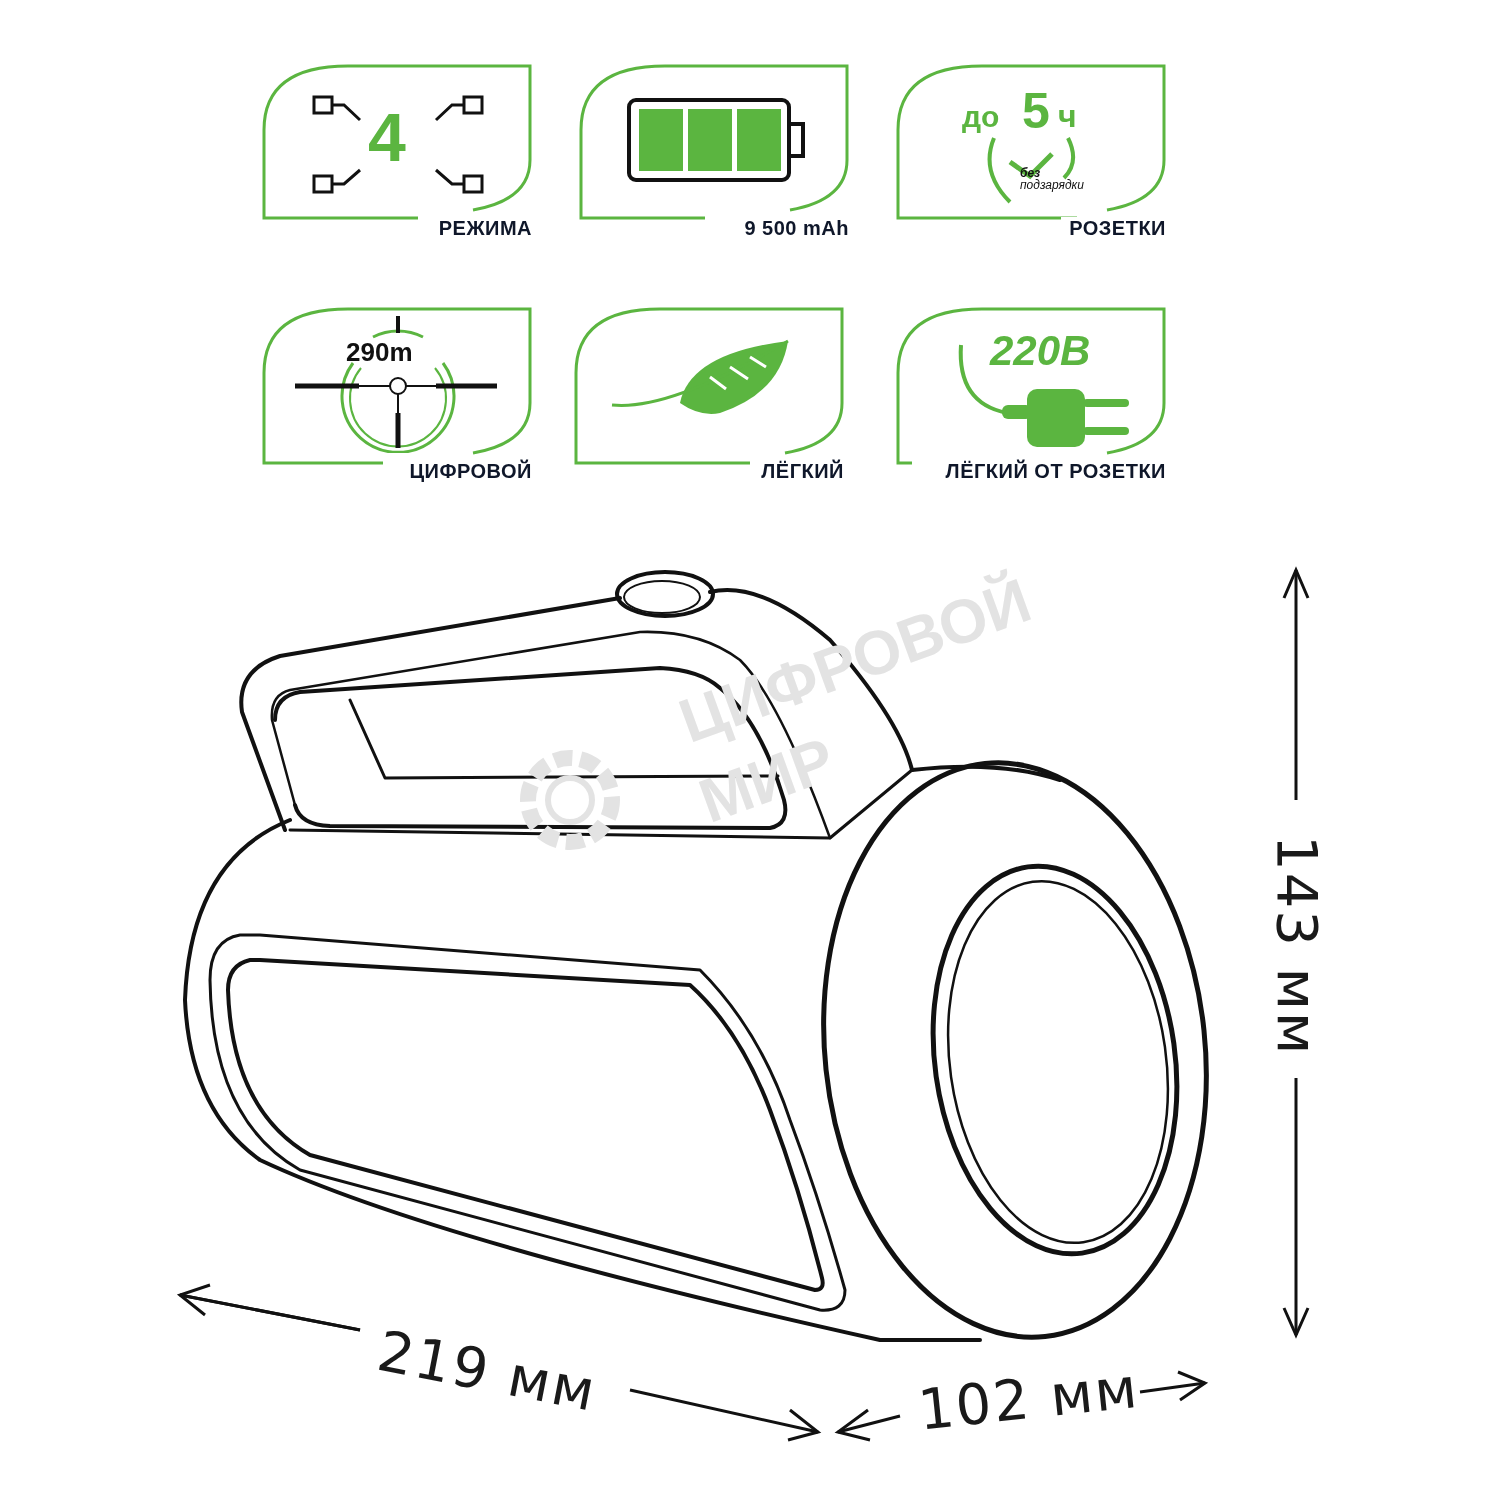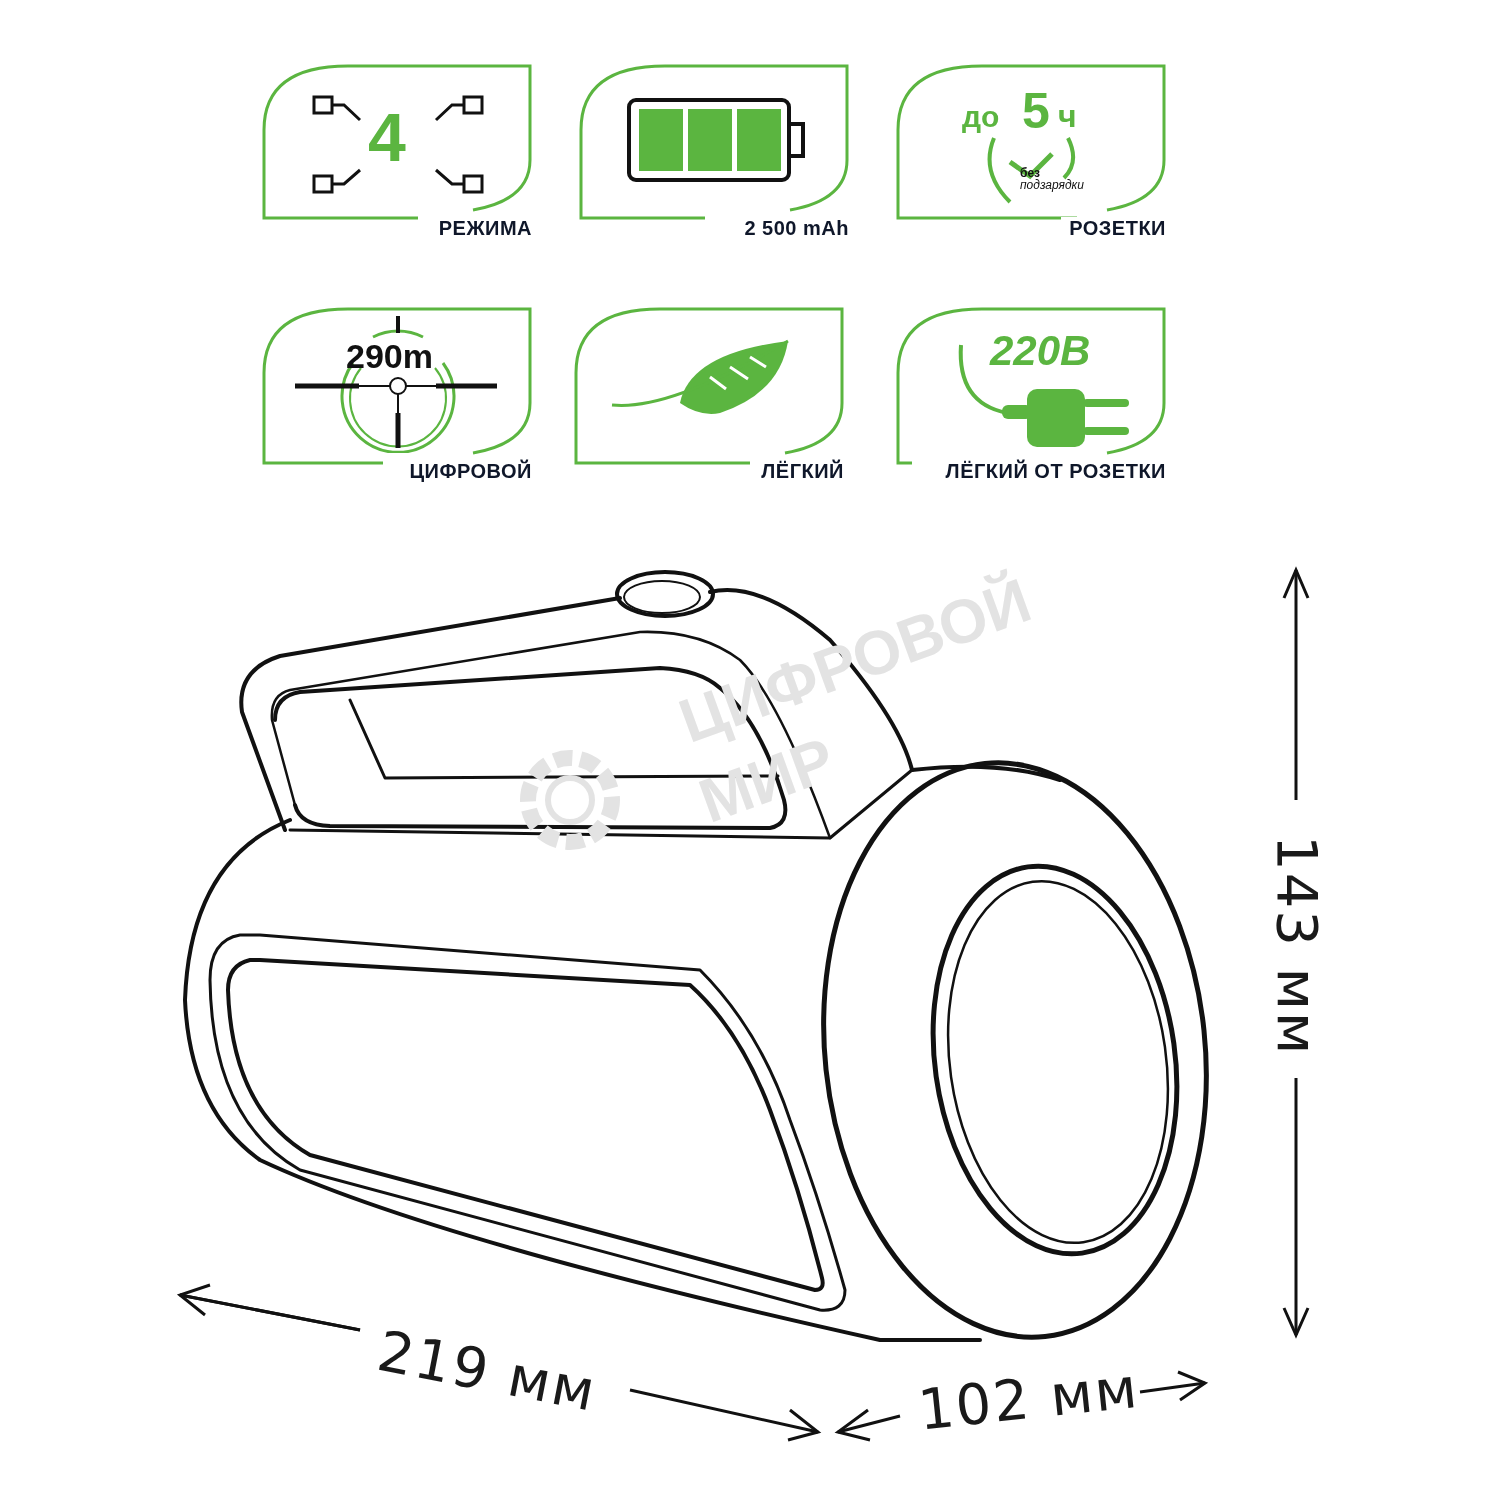--- a/index.html
+++ b/index.html
@@ -39,36 +39,36 @@
   <svg class="frame" width="280" height="180" viewBox="0 0 280 180">
     <path d="M130 158 H6 V70 Q6 6 90 6 H272 V100 Q272 140 215 150" fill="none" stroke="#5bb540" stroke-width="3"></path>
   </svg>
   <svg class="abs" style="left:50px;top:36px" width="190" height="90" viewBox="0 0 190 90">
     <rect x="4" y="4" width="160" height="80" rx="7" fill="none" stroke="#111" stroke-width="4"></rect>
     <rect x="164" y="28" width="14" height="32" fill="none" stroke="#111" stroke-width="4"></rect>
     <rect x="14" y="13" width="44" height="62" fill="#5bb540"></rect>
     <rect x="63" y="13" width="44" height="62" fill="#5bb540"></rect>
     <rect x="112" y="13" width="44" height="62" fill="#5bb540"></rect>
   </svg>
-  <div class="caption">2 500 mAh</div>
+  <div class="caption">9 500 mAh</div>
 </div>
 
 <div class="feature" style="left:892px;top:60px;">
   <svg class="frame" width="280" height="180" viewBox="0 0 280 180">
     <path d="M185 158 H6 V70 Q6 6 90 6 H272 V100 Q272 140 215 150" fill="none" stroke="#5bb540" stroke-width="3"></path>
   </svg>
   <div class="abs big-green" style="left:70px;top:40px;font-size:30px;">до</div>
   <div class="abs big-green" style="left:130px;top:22px;font-size:50px;">5</div>
   <div class="abs big-green" style="left:166px;top:38px;font-size:32px;">ч</div>
   <svg class="abs" style="left:88px;top:72px" width="100" height="80" viewBox="0 0 100 80">
     <path d="M14 6 Q0 40 30 70" fill="none" stroke="#5bb540" stroke-width="4"></path>
     <path d="M88 6 Q100 30 84 46" fill="none" stroke="#5bb540" stroke-width="4"></path>
     <path d="M30 30 L50 44 L72 22" fill="none" stroke="#5bb540" stroke-width="5"></path>
   </svg>
-  <div class="abs" style="left:128px;top:106px;font-size:12px;font-weight:bold;color:#111;">без</div>
+  <div class="abs" style="left:128px;top:106px;font-size:12px;font-weight:bold;font-style:italic;color:#111;">без</div>
   <div class="abs" style="left:128px;top:118px;font-size:12px;font-weight:normal;font-style:italic;color:#111;">подзарядки</div>
   <div class="caption">РОЗЕТКИ</div>
 </div>
 
 <div class="feature" style="left:258px;top:303px;">
   <svg class="frame" width="280" height="180" viewBox="0 0 280 180">
     <path d="M125 160 H6 V70 Q6 6 90 6 H272 V100 Q272 140 215 150" fill="none" stroke="#5bb540" stroke-width="3"></path>
   </svg>
   <svg class="abs" style="left:35px;top:10px" width="210" height="140" viewBox="0 0 210 140">
     <path d="M60 50 A56 56 0 1 0 150 50" fill="none" stroke="#5bb540" stroke-width="3"></path>
@@ -76,21 +76,21 @@
     <path d="M80 24 A56 56 0 0 1 130 24" fill="none" stroke="#5bb540" stroke-width="3"></path>
     <line x1="2" y1="73" x2="66" y2="73" stroke="#111" stroke-width="5"></line>
     <line x1="66" y1="73" x2="97" y2="73" stroke="#111" stroke-width="2"></line>
     <line x1="113" y1="73" x2="143" y2="73" stroke="#111" stroke-width="2"></line>
     <line x1="143" y1="73" x2="204" y2="73" stroke="#111" stroke-width="5"></line>
     <circle cx="105" cy="73" r="8" fill="#fff" stroke="#111" stroke-width="2"></circle>
     <line x1="105" y1="3" x2="105" y2="20" stroke="#111" stroke-width="4"></line>
     <line x1="105" y1="81" x2="105" y2="100" stroke="#111" stroke-width="2"></line>
     <line x1="105" y1="100" x2="105" y2="135" stroke="#111" stroke-width="5"></line>
   </svg>
-  <div class="abs" style="left:88px;top:34px;font-size:34px;font-weight:bold;color:#111;background:transparent;">290m</div>
+  <div class="abs" style="left:88px;top:34px;font-size:26px;font-weight:bold;color:#111;background:transparent;">290m</div>
   <div class="caption">ЦИФРОВОЙ</div>
 </div>
 
 <div class="feature" style="left:570px;top:303px;">
   <svg class="frame" width="280" height="180" viewBox="0 0 280 180">
     <path d="M180 160 H6 V70 Q6 6 90 6 H272 V100 Q272 140 215 150" fill="none" stroke="#5bb540" stroke-width="3"></path>
   </svg>
   <svg class="abs" style="left:40px;top:30px" width="190" height="100" viewBox="0 0 190 100">
     <path d="M70 70 Q80 20 178 8 Q170 60 110 80 Q90 84 70 70 Z" fill="#5bb540"></path>
     <path d="M2 72 Q60 78 178 8" fill="none" stroke="#5bb540" stroke-width="3"></path>

